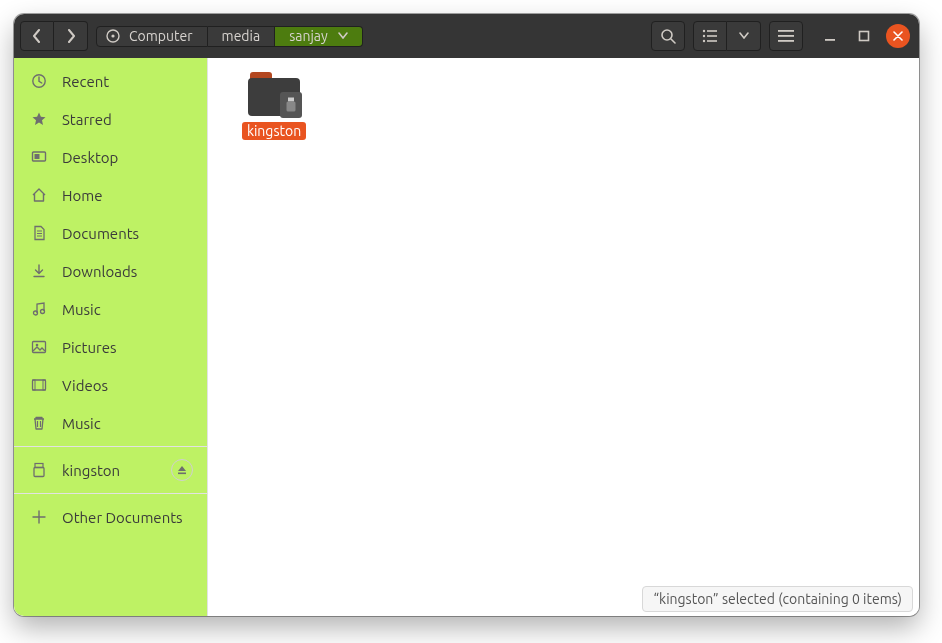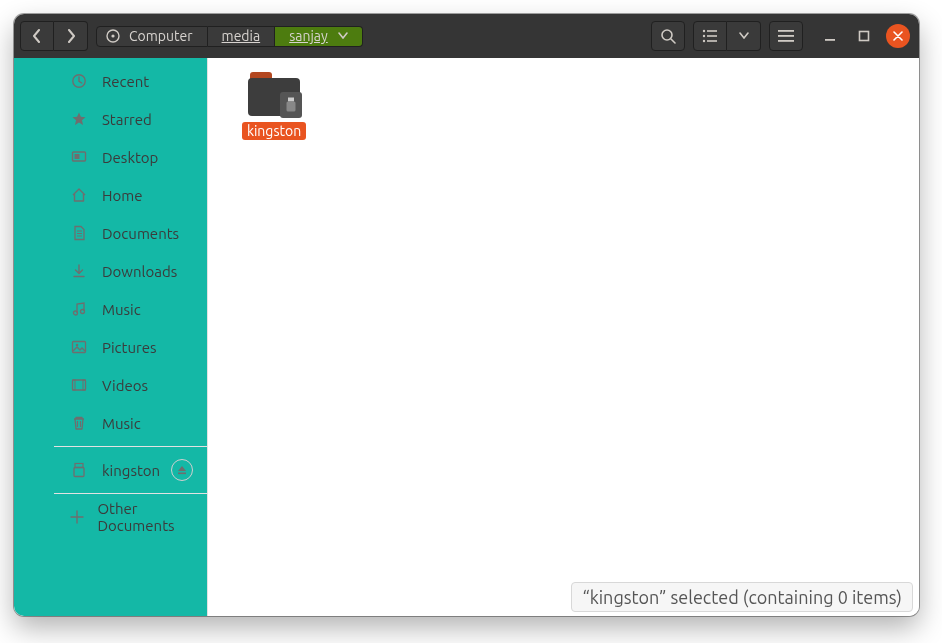--- a/index.html
+++ b/index.html
@@ -24,42 +24,41 @@
   .nav-group .tb-btn { width: 34px; }
   .nav-group .tb-btn:first-child { border-top-right-radius: 0; border-bottom-right-radius: 0; }
   .nav-group .tb-btn:last-child  { border-top-left-radius: 0;  border-bottom-left-radius: 0; border-left: none; }
 
   .pathbar { display: flex; margin-left: 8px; }
   .path-seg {
     height: 21px; padding: 0 14px; display: inline-flex; align-items: center;
     border: 1px solid #202020; background: #3a3a3a; color: #d7d3cf; cursor: pointer;
     font-size: 14px;
   }
-  .path-seg + .path-seg { border-left: none; text-decoration: underline; }
+  .path-seg + .path-seg { border-left: none; }
   .path-seg.first { border-top-left-radius: 4px; border-bottom-left-radius: 4px; padding-left: 8px; }
   .path-seg.last  { border-top-right-radius: 4px; border-bottom-right-radius: 4px; background: #4d7c0f; }
   .path-seg .disk-ico { margin-right: 8px; display:inline-flex; }
 
   .spacer { flex: 1; }
 
   .tb-icon-btn { width: 34px; }
   .view-group { display: flex; margin-right: 8px; }
   .view-group .tb-btn:first-child { border-top-right-radius:0; border-bottom-right-radius:0;}
   .view-group .tb-btn:last-child  { border-top-left-radius:0; border-bottom-left-radius:0; border-left:none;}
 
   .win-ctrl { width: 30px; height: 30px; display:inline-flex; align-items:center; justify-content:center; margin-left:4px; cursor:pointer; color:#d7d3cf; }
   .win-close { width: 24px; height:24px; border-radius:50%; background:#e95420; display:inline-flex;align-items:center;justify-content:center;color:#fff; }
 
   
   .body { flex:1; display:flex; min-height:0; background:#fff;}
   .sidebar {
-    width: 194px; background: #14b8a6; border-right: 1px solid #e2e2e2;
+    width: 194px; background: #bef264; border-right: 1px solid #e2e2e2;
     display:flex; flex-direction:column; font-size: 15px; color:#3b3b3b;
     padding-top:4px;
-    padding-left:40px;
   }
   .side-item {
     height: 38px; display:flex; align-items:center; padding: 0 14px; cursor:pointer;
   }
   .side-item .ico { width: 22px; display:inline-flex; justify-content:center; margin-right: 12px; color:#6e6e6e;}
   .side-sep { height:1px; background:#e2e2e2; margin:4px 0;}
   .eject { margin-left:auto; width:22px;height:22px;border-radius:50%;border:1px solid #cfcfcf;display:inline-flex;align-items:center;justify-content:center;color:#6e6e6e;}
 
   .content { flex:1; position:relative; overflow:hidden; }
   .icon-grid { padding: 14px 26px; }
@@ -68,21 +67,21 @@
   .folder-tab { position:absolute; top:0; left:2px; width:22px; height:8px; background:#b34720; border-radius:3px 3px 0 0;}
   .folder-body{ position:absolute; top:6px; left:0; width:52px; height:38px; background:#3d3d3d; border-radius:4px;}
   .usb-badge { position:absolute; right:-2px; bottom:-2px; width:22px; height:26px; background:#555; border-radius:3px; display:flex;align-items:center;justify-content:center;color:#ddd;}
   .file-label {
     margin-top:6px; background:#e95420; color:#fff; font-size:14px; padding:1px 5px; border-radius:3px;
   }
 
   .statusbar {
     position:absolute; right:6px; bottom:4px;
     background:#f6f6f6; border:1px solid #d8d8d8; border-radius:4px;
-    padding:4px 10px; font-size:18px; color:#555;
+    padding:4px 10px; font-size:14px; color:#555;
   }
 
   svg { display:block; }
 </style>
 </head>
 <body>
 
 <div class="window">
 
   <div class="titlebar">

